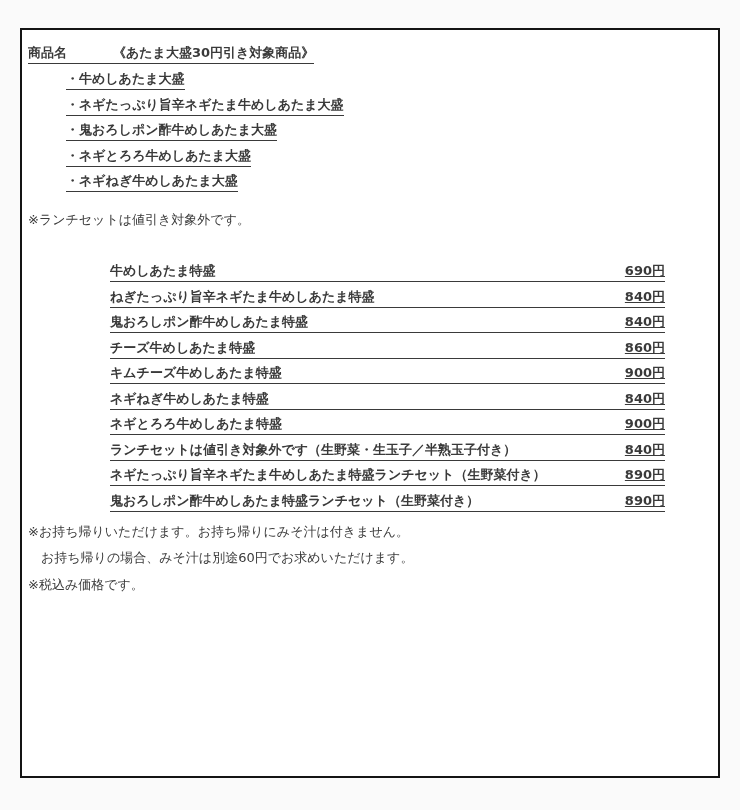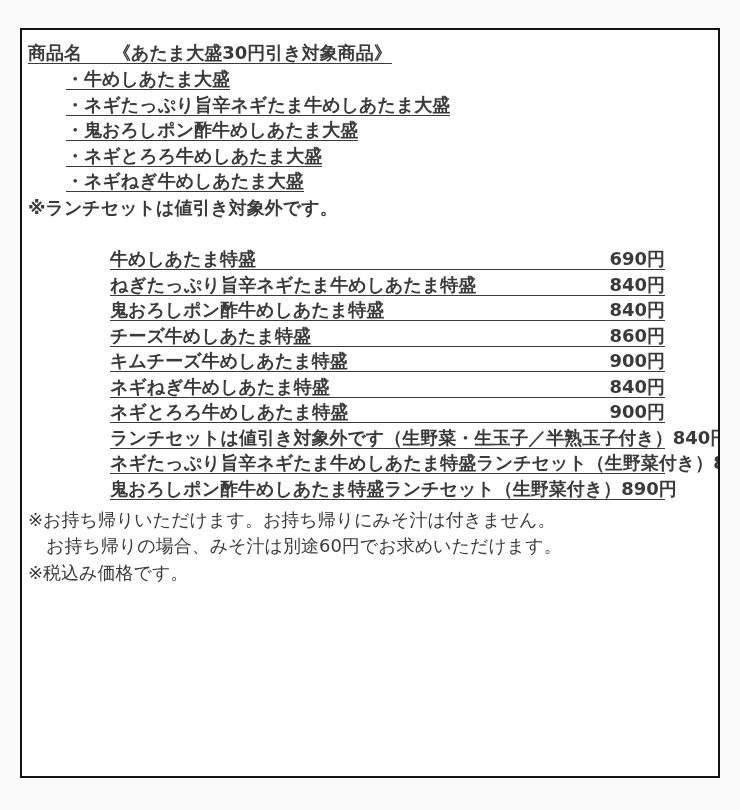--- a/index.html
+++ b/index.html
@@ -10,45 +10,45 @@
     color: #3a3a3a;
     position: relative;
   }
   .sheet {
     position: absolute;
     left: 20px; top: 28px;
     width: 700px; height: 750px;
     background: #ffffff;
     border: 2px solid #141414;
     padding: 13px 16px 0 6px;
-    font-size: 18px;
+    font-size: 13px;
     font-weight: bold;
     overflow: hidden;
   }
   .uline {
     width: fit-content;
     border-bottom: 1.5px solid #3a3a3a;
     line-height: 20px;
     white-space: nowrap;
   }
   .tab-label { display: inline-block; width: 85px; }
   .bullet-list { margin-top: 5px; margin-left: 38px; }
   .bullet-list .uline { margin-bottom: 4.5px; }
-  .lunch-note { margin-top: 6px; line-height: 20px; font-weight: bold; }
+  .lunch-note { margin-top: 18px; line-height: 20px; font-weight: normal; }
   .price-table { margin-top: 31px; margin-left: 82px; width: 555px; }
   .price-row {
     display: flex;
     justify-content: space-between;
     align-items: baseline;
     border-bottom: 1.5px solid #3a3a3a;
     line-height: 20px;
     margin-bottom: 4.5px;
     white-space: nowrap;
   }
-  .price-row .price { text-align: left; }
+  .price-row .price { text-align: left; text-decoration: underline; }
   .notes-block { margin-top: 7px; }
   .notes-block .note-line { line-height: 26.5px; font-weight: normal; }
   .release-block { margin-top: 24px; }
   .release-block .uline { margin-bottom: 6px; }
   .pa-note { font-weight: normal; line-height: 24px; margin-top: 2px; }
 </style>
 </head>
 <body>
 
 <div class="sheet">

